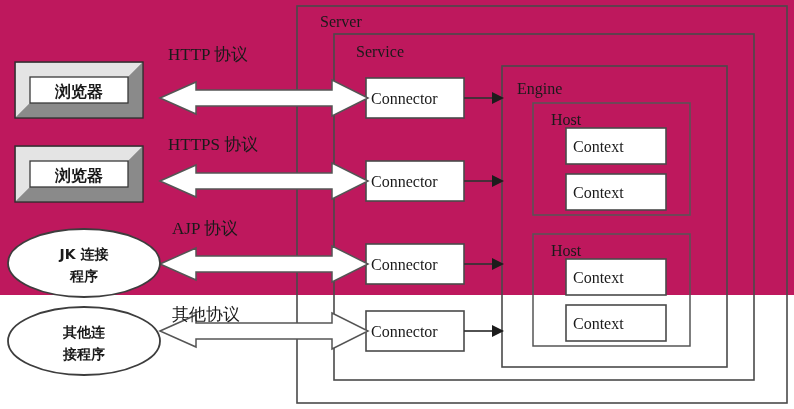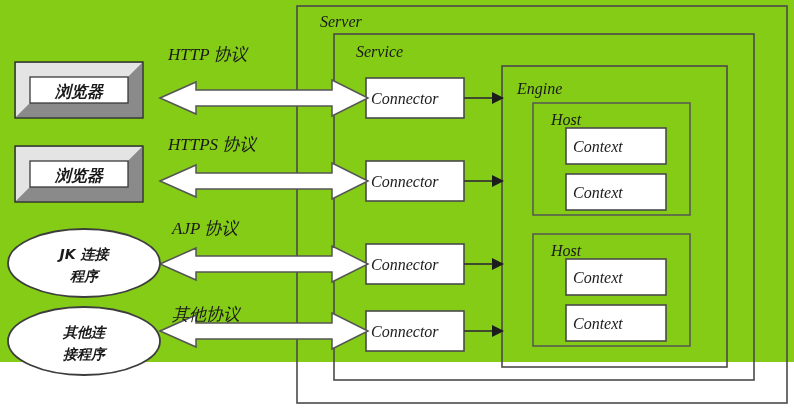--- a/index.html
+++ b/index.html
@@ -9,23 +9,22 @@
   }
   body {
     width: 794px;
     height: 409px;
     font-family: "Liberation Serif", "DejaVu Serif", serif;
     overflow: hidden;
   }
   #diagram-root {
     position: relative;
     width: 794px;
-    height: 362px;
-    background: #84cc16;
-    font-style: italic;
+    height: 295px;
+    background: #be185d;
   }
   svg#diagram {
     display: block;
     width: 794px;
     height: 409px;
   }
   .box-line {
     fill: none;
     stroke: #4a4a4a;
     stroke-width: 1.6;

